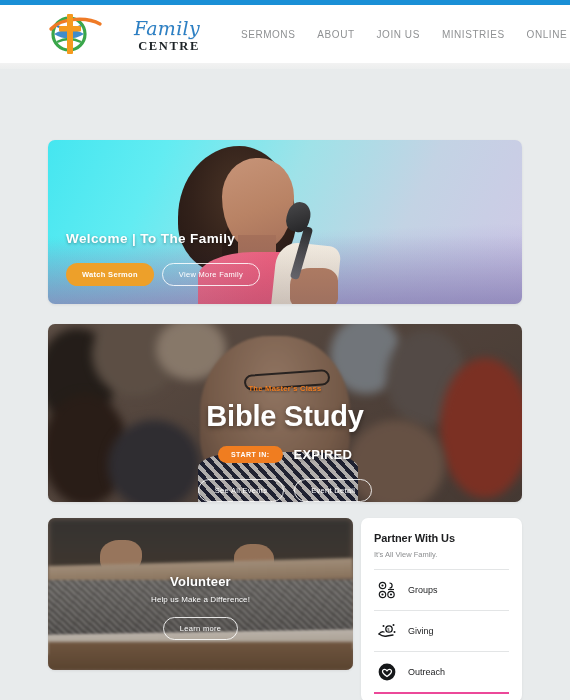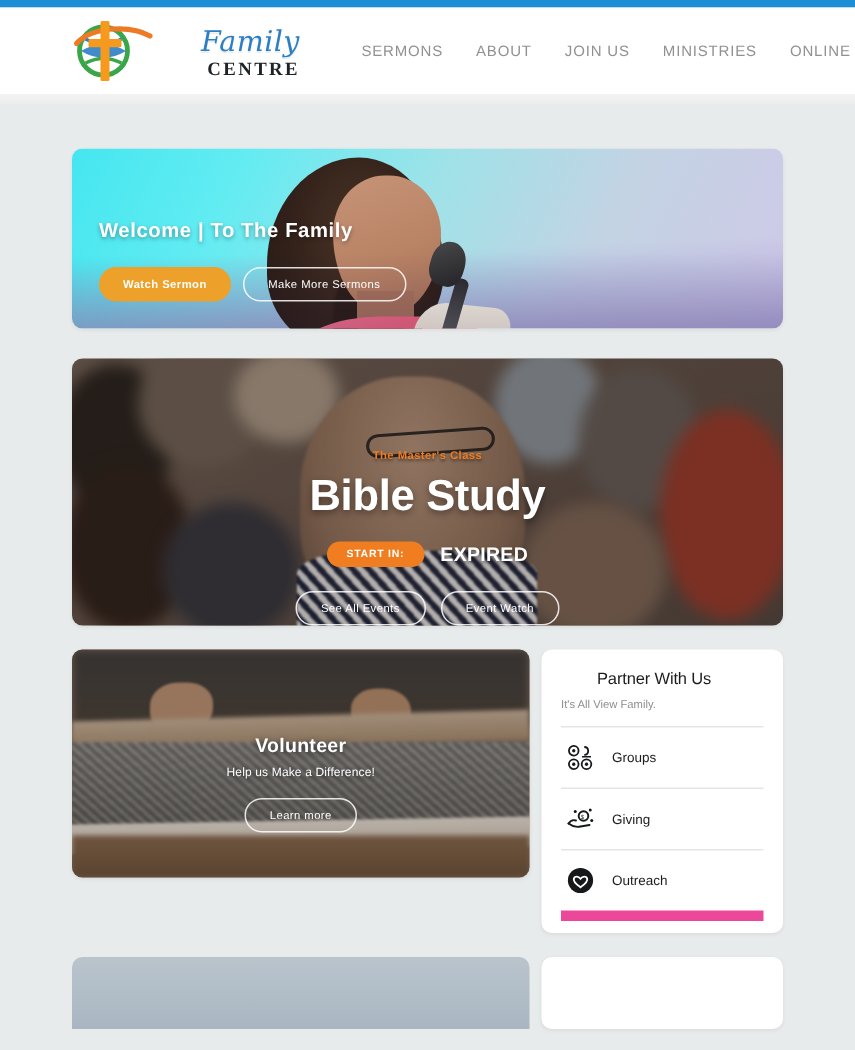--- a/index.html
+++ b/index.html
@@ -50,21 +50,21 @@
   
   .page { padding:0 48px; }
 
   .card{
     border-radius:7px; overflow:hidden; position:relative;
     box-shadow:0 1px 3px rgba(0,0,0,.07);
   }
 
   
   .hero{
-    margin-top:36px; height:120px;
+    margin-top:77px; height:164px;
     background:
       linear-gradient(178deg, rgba(170,160,215,0) 55%, rgba(168,160,214,.85) 97%),
       linear-gradient(115deg,#45e6f0 0%, #62ecf2 22%, #9fe2e8 48%, #c3d3e4 72%, #cfc9e6 100%);
     padding-left: 38px;
   }
   .hero-person{
     position:absolute; left:122px; top:0; width:205px; height:164px;
     overflow:hidden;
   }
   .hp-hair{
@@ -245,32 +245,32 @@
     text-shadow:0 1px 3px rgba(0,0,0,.5);
   }
 
   
   .panel{
     background:#fff; border-radius:7px;
     box-shadow:0 1px 3px rgba(0,0,0,.06);
     padding:14px 13px 8px 13px;
   }
   .panel-title{
-    font-size:11px; font-weight:normal; color:#1c1d1f; letter-spacing:-.1px;margin-left:24px;
+    font-size:11px; font-weight:bold; color:#1c1d1f; letter-spacing:-.1px;
   }
   .panel-sub{ font-size:7.5px; color:#8c8e90; margin-top:6px; }
   .hr{ height:1px; background:#e3e5e6; margin:10px 0 0 0; }
   .plist{ }
   .pitem{
     display:flex; align-items:center; gap:11px;
     padding:10px 2px 10px 3px;
     border-bottom:1px solid #e3e5e6;
     cursor:pointer;
   }
-  .pitem:last-child{ border-bottom:7px solid #ec4899; }
+  .pitem:last-child{ border-bottom:2px solid #ec4899; }
   .pitem-label{ font-size:9px; color:#1c1d1f; }
   .picon{ width:20px; height:20px; flex:0 0 20px; position:relative; }
 
   
   .bottomrow{ display:flex; gap:8px; margin-top:16px; }
   .bottom-img{
     width:305px; height:48px; border-radius:7px 7px 0 0; overflow:hidden;
     position:relative; background:linear-gradient(#b9c4cd,#a9b6c1);
   }
   .bottom-panel{
@@ -326,21 +326,21 @@
       <div class="hp-jacket"></div>
       <div class="hp-arm"></div>
       <div class="hp-mic-stick"></div>
       <div class="hp-mic-head"></div>
     </div>
     <div class="hero-overlay"></div>
     <div class="hero-content">
       <div class="hero-title">Welcome | To The Family</div>
       <div class="hero-btns">
         <button class="btn-solid">Watch Sermon</button>
-        <button class="btn-ghost">Make More Sermons</button>
+        <button class="btn-ghost">View More Family</button>
       </div>
     </div>
   </div>
 
   <div class="card event">
     <div class="ev-bg">
       <div class="blob" style="left:-10px;top:4px;width:78px;height:96px;background:#2b2520;"></div>
       <div class="blob" style="left:44px;top:-12px;width:86px;height:84px;background:#7b6b5e;"></div>
       <div class="blob" style="left:108px;top:-6px;width:70px;height:62px;background:#b9a693;"></div>
       <div class="blob" style="left:282px;top:-8px;width:72px;height:78px;background:#9aa3ab;"></div>
@@ -356,21 +356,21 @@
     <div class="ev-overlay"></div>
     <div class="ev-content">
       <div class="ev-kicker">The Master's Class</div>
       <div class="ev-title">Bible Study</div>
       <div class="ev-count">
         <span class="ev-pill">START IN:</span>
         <span class="ev-expired">EXPIRED</span>
       </div>
       <div class="ev-btns">
         <button class="btn-ghost">See All Events</button>
-        <button class="btn-ghost">Event Watch</button>
+        <button class="btn-ghost">Event Detail</button>
       </div>
     </div>
   </div>
 
   <div class="row">
 
     <div class="col-left">
       <div class="card volunteer">
         <div class="vol-bg">
           <div class="vol-sky"></div>

